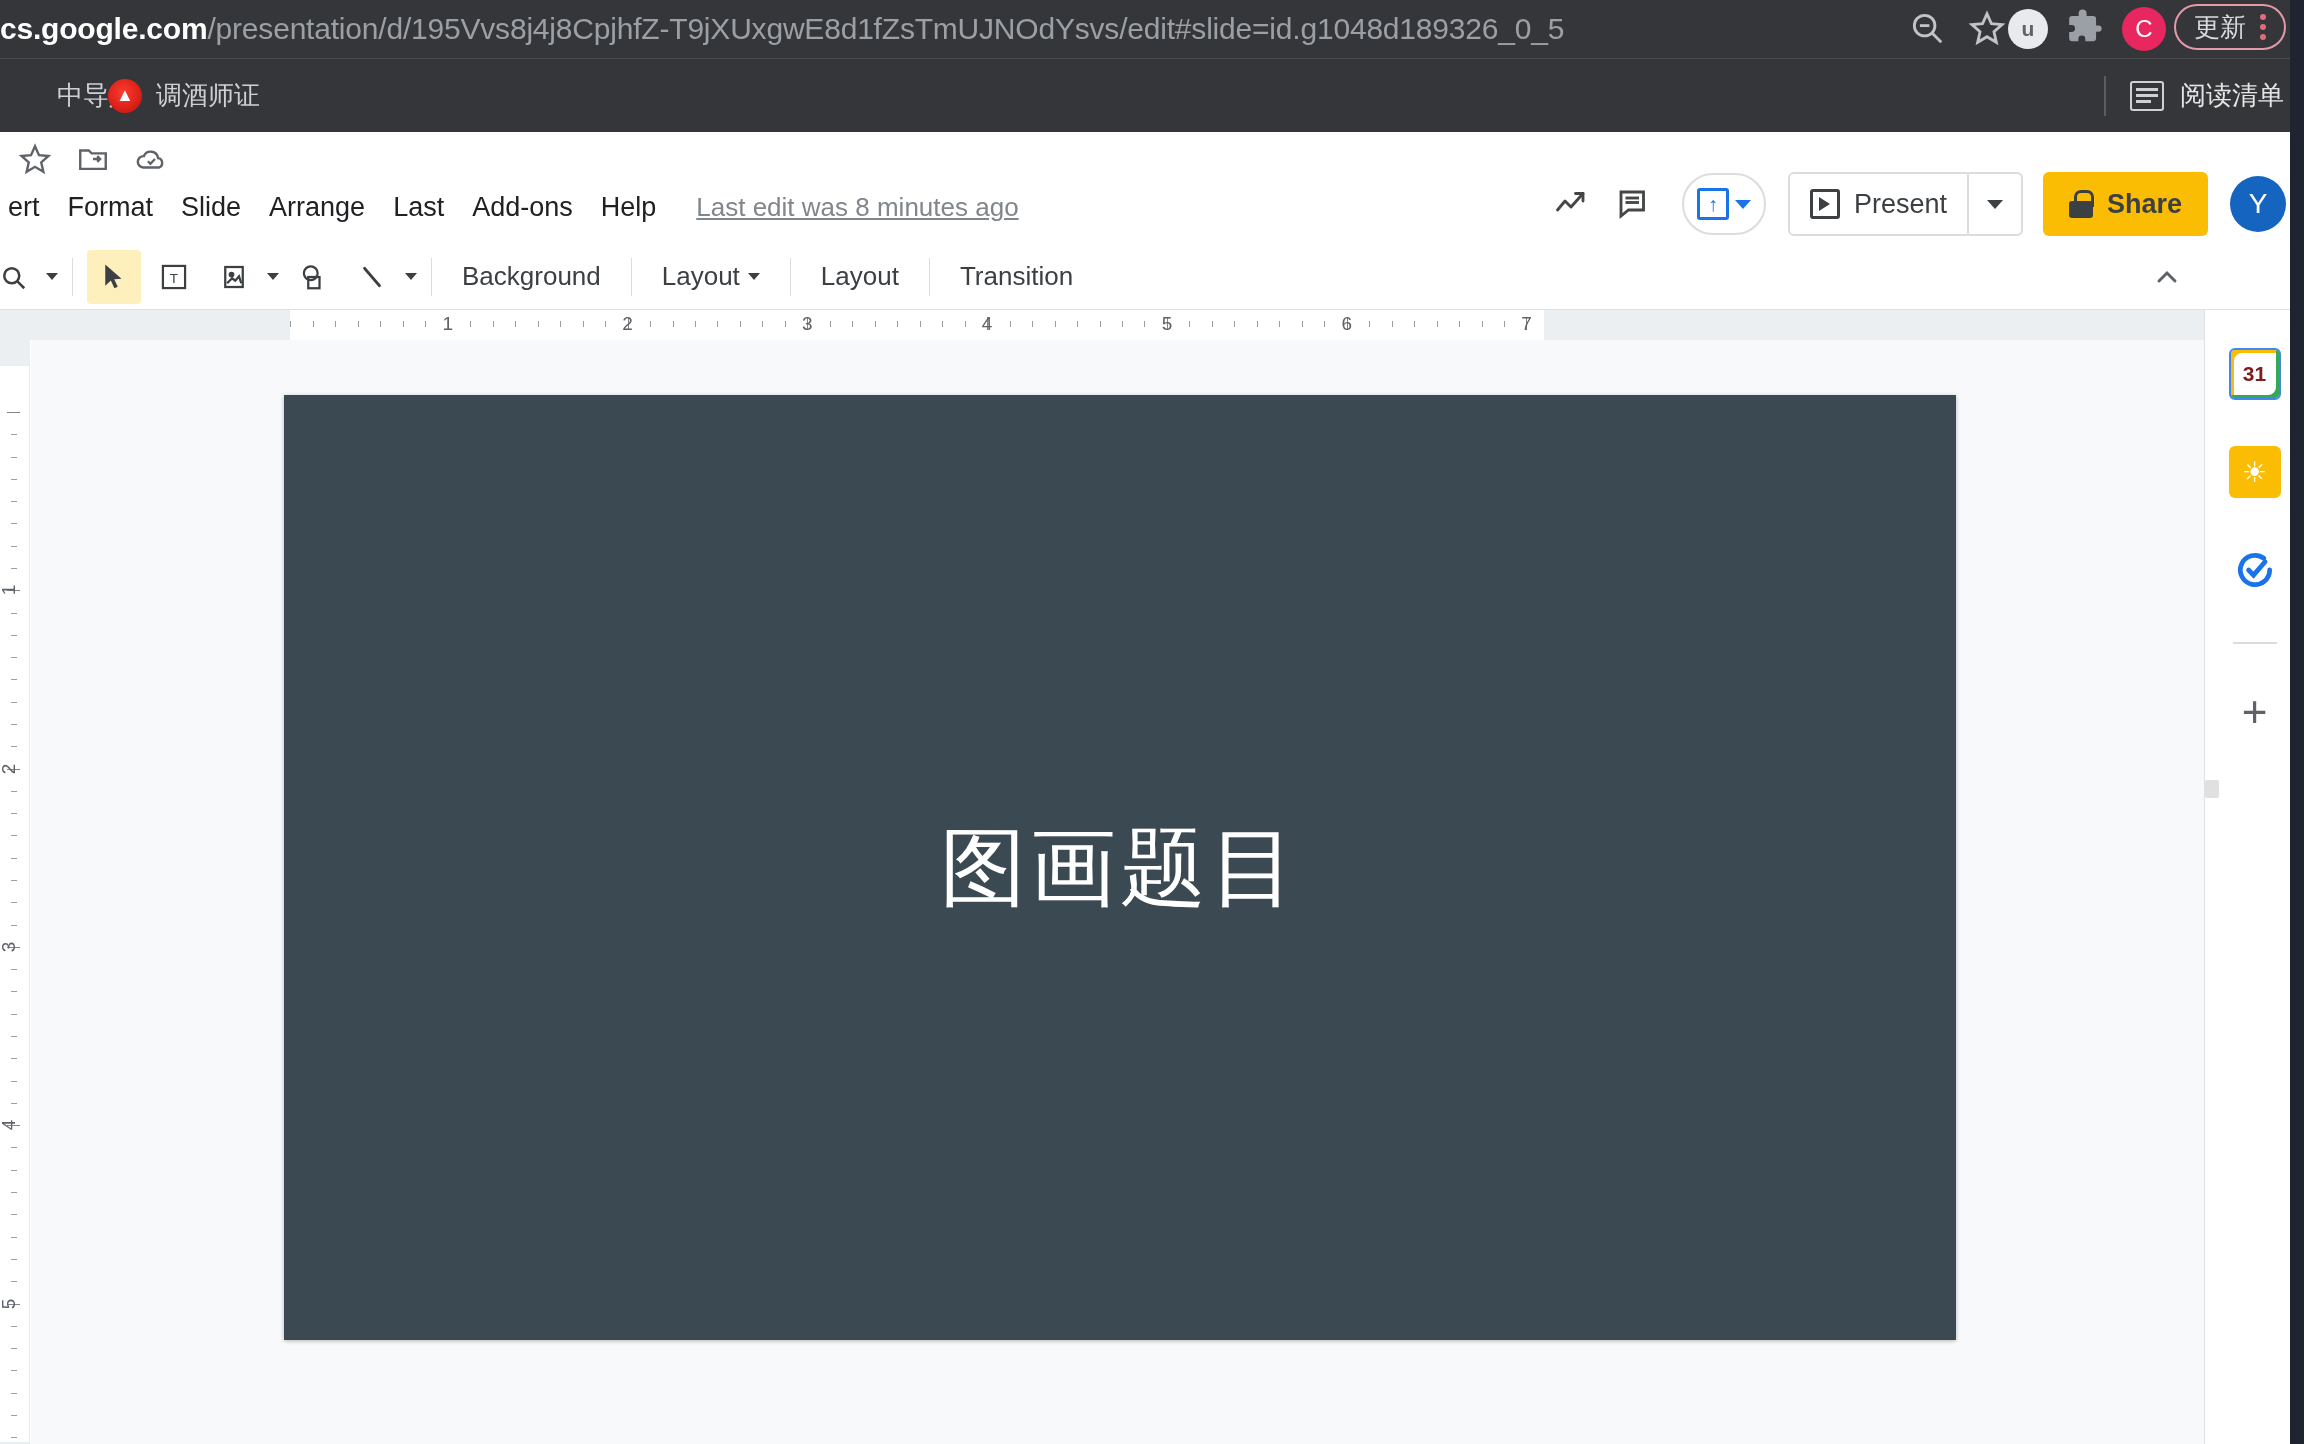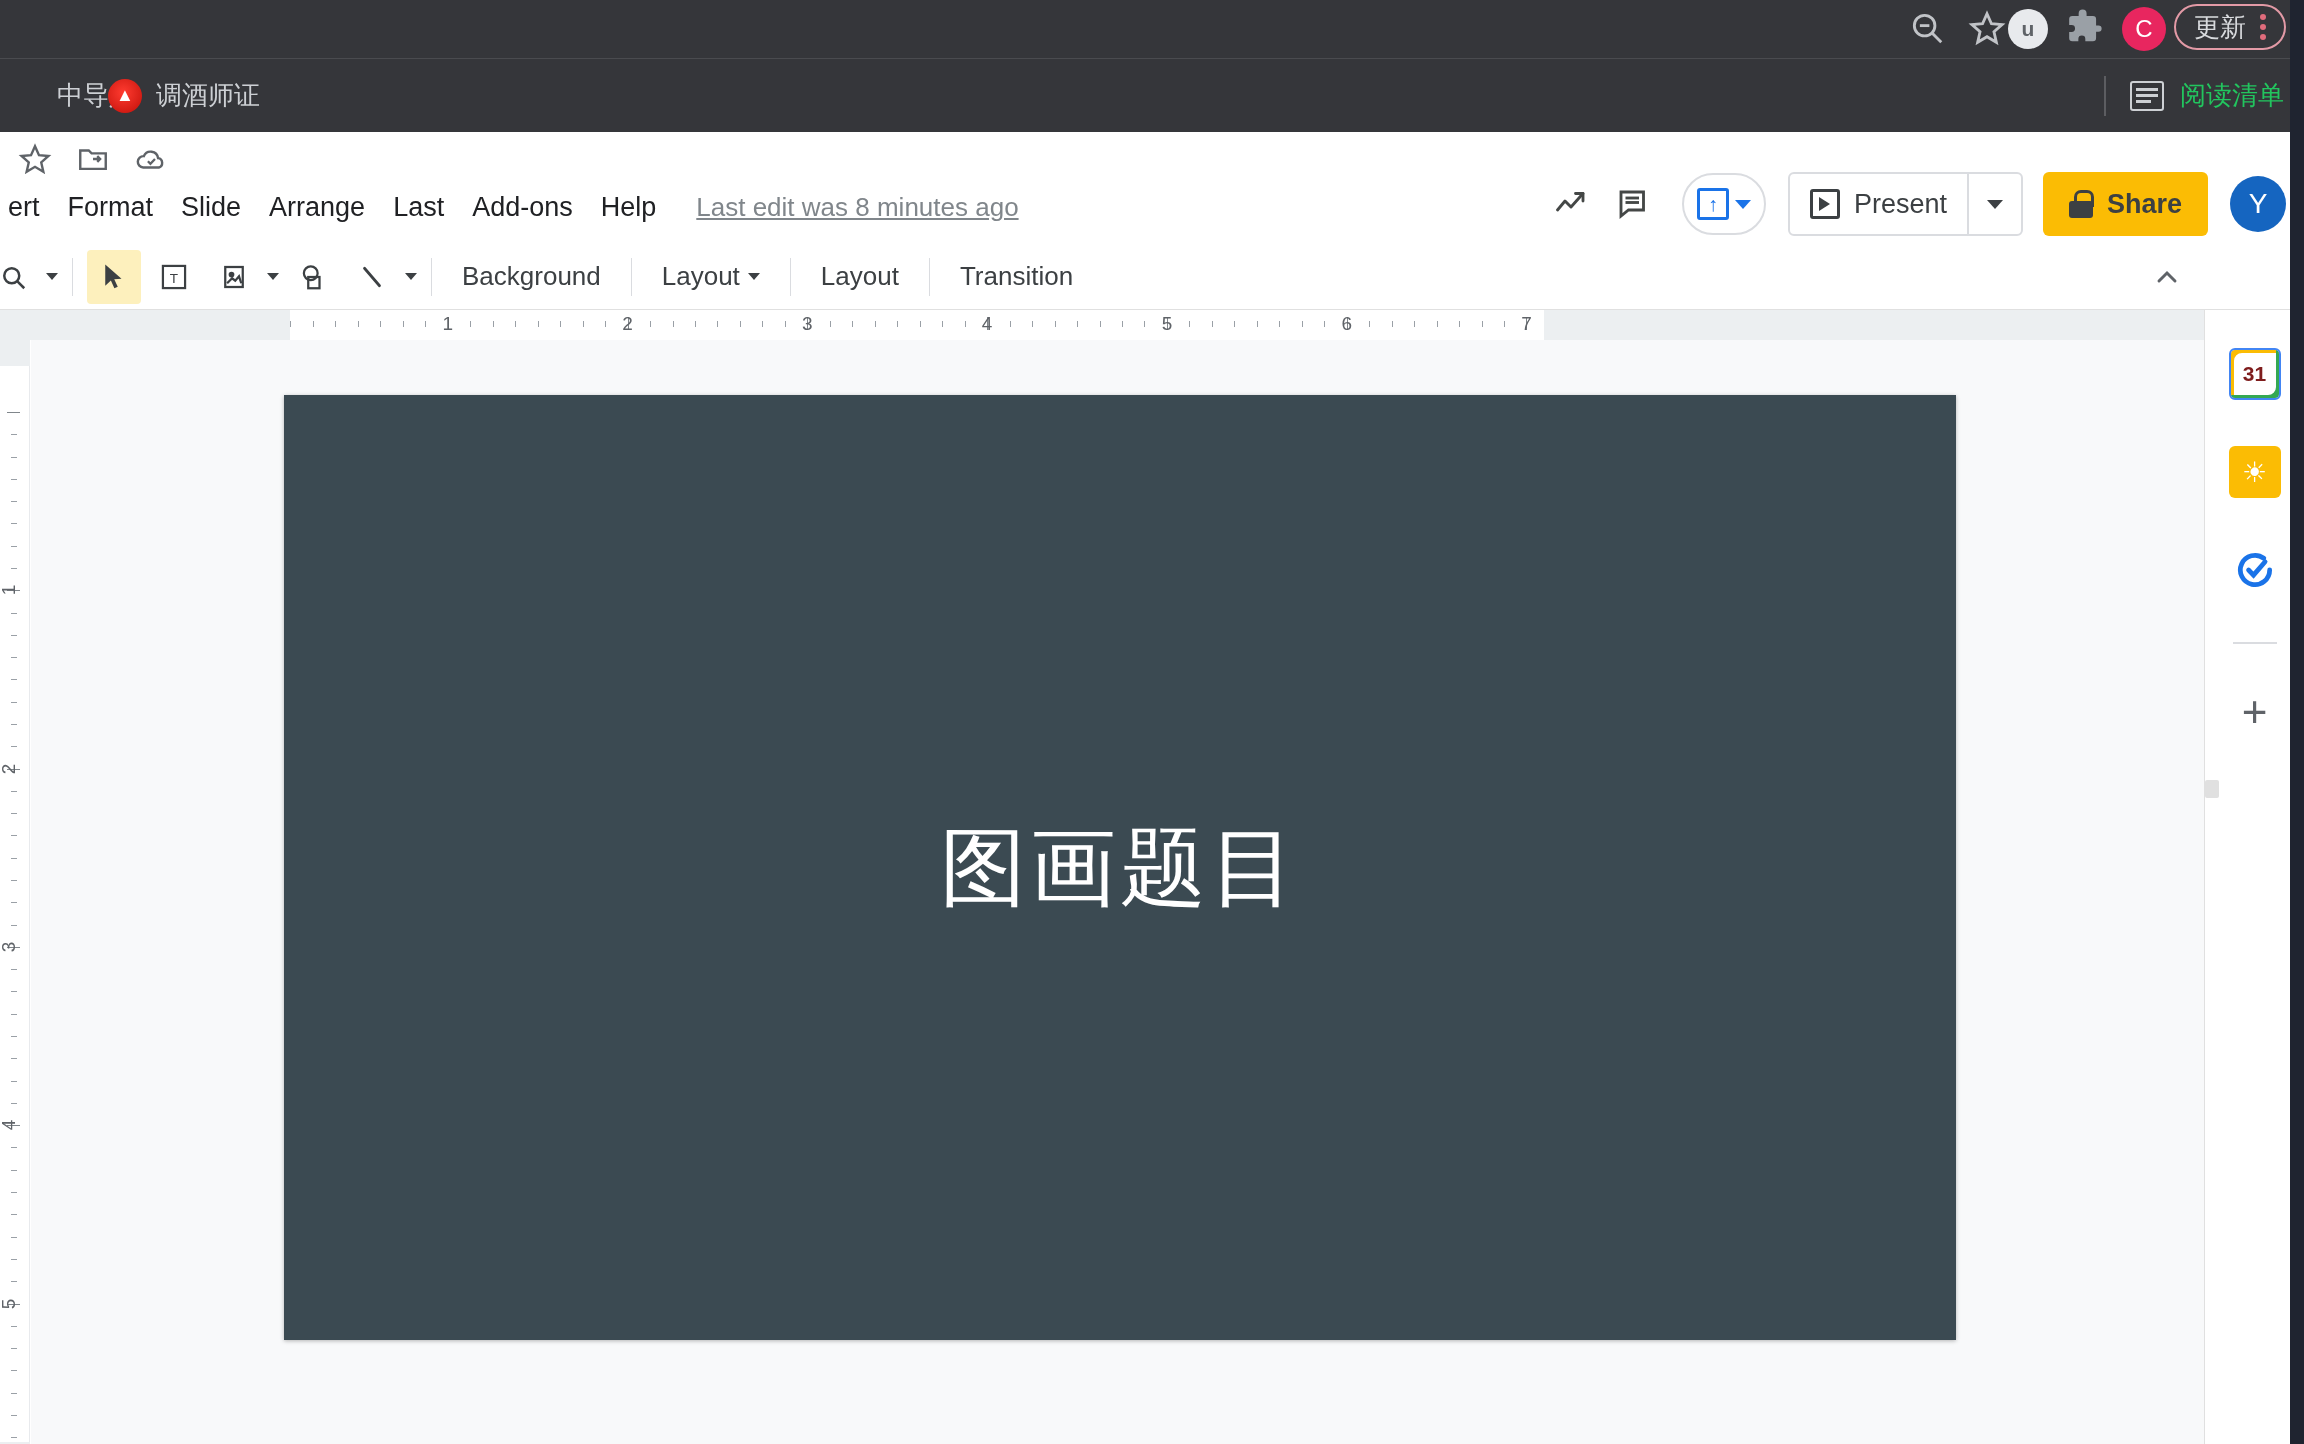--- a/index.html
+++ b/index.html
@@ -80,21 +80,21 @@
   .bm-second { position: absolute; left: 96px; }
   .bm-favicon-red {
     width: 34px; height: 34px; border-radius: 50%;
     background: radial-gradient(circle at 45% 40%, #ff3b30 0%, #d01a12 75%);
     display: flex; align-items: center; justify-content: center;
     color: #fff; font-size: 18px;
   }
   .reading-list {
     position: absolute; right: 20px;
     display: flex; align-items: center; gap: 16px;
-    font-size: 26px; color: #22c55e;
+    font-size: 26px; color: #e5e5e5;
   }
   .rl-divider { width: 2px; height: 40px; background: #5c5d61; margin-right: 8px; }
   .rl-icon {
     width: 34px; height: 30px; border: 2px solid #cdd0d4; border-radius: 3px;
     display: flex; flex-direction: column; justify-content: center; gap: 3px;
     padding: 3px 4px;
   }
   .rl-icon i { display: block; height: 3px; background: #cdd0d4; }
   .rl-icon i:nth-child(1) { width: 100%; }
   .rl-icon i:nth-child(2) { width: 100%; }
@@ -263,20 +263,23 @@
   .scroll-handle { position: absolute; left: 0; top: 470px; width: 14px; height: 18px; background: #e0e0e0; border-radius: 2px; }
 </style>
 </head>
 <body>
 
 <div id="app">
 
   <div class="browser-chrome">
 
     <div class="omnibox-row">
+      <div class="url-text">
+        <span class="url-host">cs.google.com</span><span>/presentation/d/195Vvs8j4j8CpjhfZ-T9jXUxgwE8d1fZsTmUJNOdYsvs/edit#slide=id.g1048d189326_0_5</span>
+      </div>
 
       <div class="omni-icons">
         <span class="omni-ic">
           <svg viewBox="0 0 24 24" width="38" height="38" fill="none" stroke="#cdd0d4" stroke-width="1.8">
             <circle cx="10.5" cy="10.5" r="6.5"></circle>
               <line x1="7.5" y1="10.5" x2="13.5" y2="10.5"></line>
               <line x1="15.5" y1="15.5" x2="21" y2="21"></line>
           </svg>
         </span>
         <span class="omni-ic">

